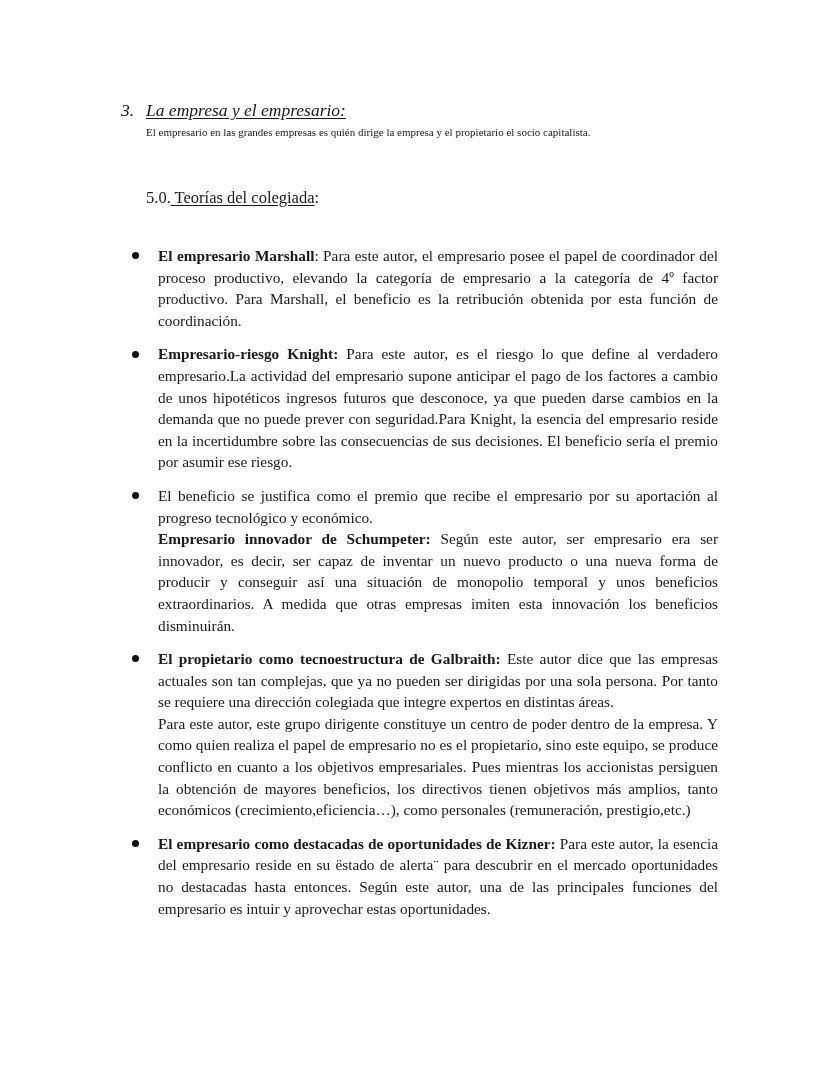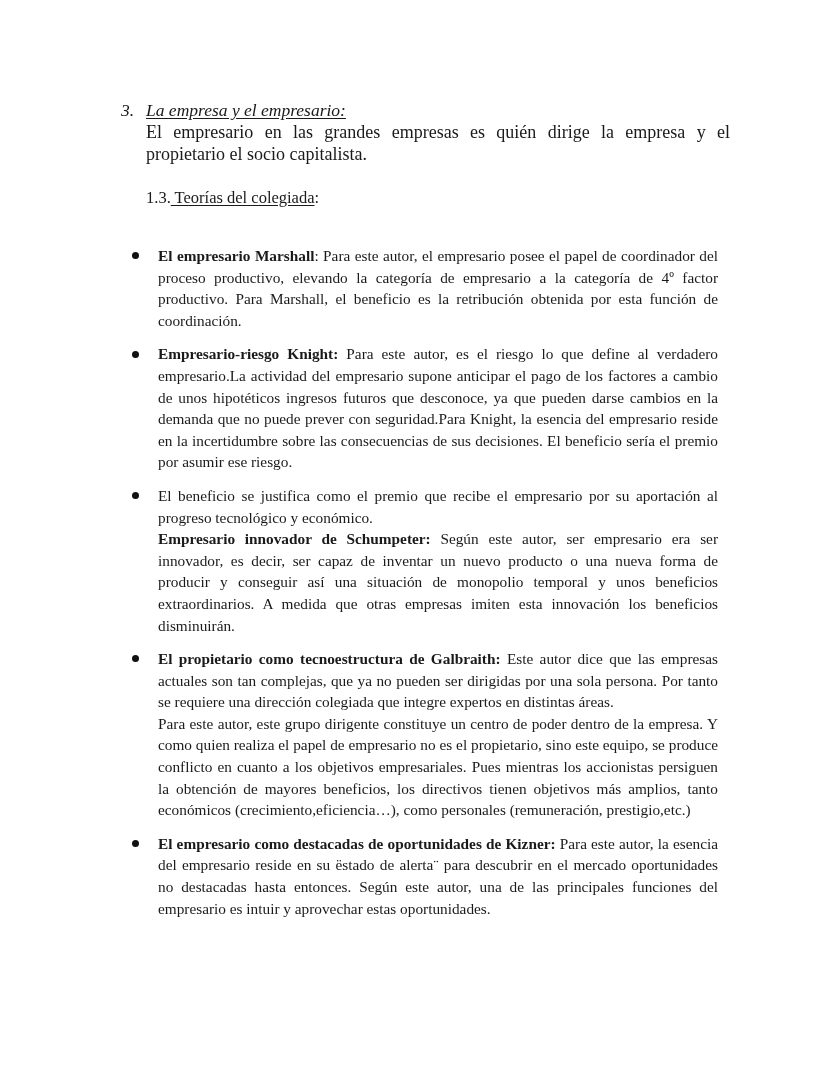--- a/index.html
+++ b/index.html
@@ -38,21 +38,21 @@
     }
     .heading .title {
       text-decoration: underline;
       text-underline-offset: 2px;
     }
     .intro {
       position: absolute;
       left: 146px;
       top: 122px;
       width: 584px;
-      font-size: 18px;
+      font-size: 11px;
       line-height: 21.5px;
       text-align: justify;
     }
     .subheading {
       position: absolute;
       left: 146px;
       top: 187px;
       font-size: 16.5px;
       line-height: 22px;
       white-space: nowrap;
@@ -109,21 +109,21 @@
 
 <div class="page">
 
   <div class="heading">
     <span class="num">3.</span><span class="title">La empresa y el empresario:</span>
   </div>
 
   <div class="intro">El empresario en las grandes empresas es quién dirige la empresa y el propietario el socio capitalista.</div>
 
   <div class="subheading">
-    <span>1.3.</span><span class="sub-title"> Teorías del colegiada</span><span>:</span>
+    <span>5.0.</span><span class="sub-title"> Teorías del colegiada</span><span>:</span>
   </div>
 
   <ul class="theories">
 
     <li class="theory">
       <span class="bullet"></span>
       <p><span class="name">El empresario Marshall</span><span>:</span><span> Para este autor, el empresario posee el papel de coordinador del proceso productivo, elevando la categoría de empresario a la categoría de 4º factor productivo. Para Marshall, el beneficio es la retribución obtenida por esta función de coordinación.</span></p>
     </li>
 
     <li class="theory">

